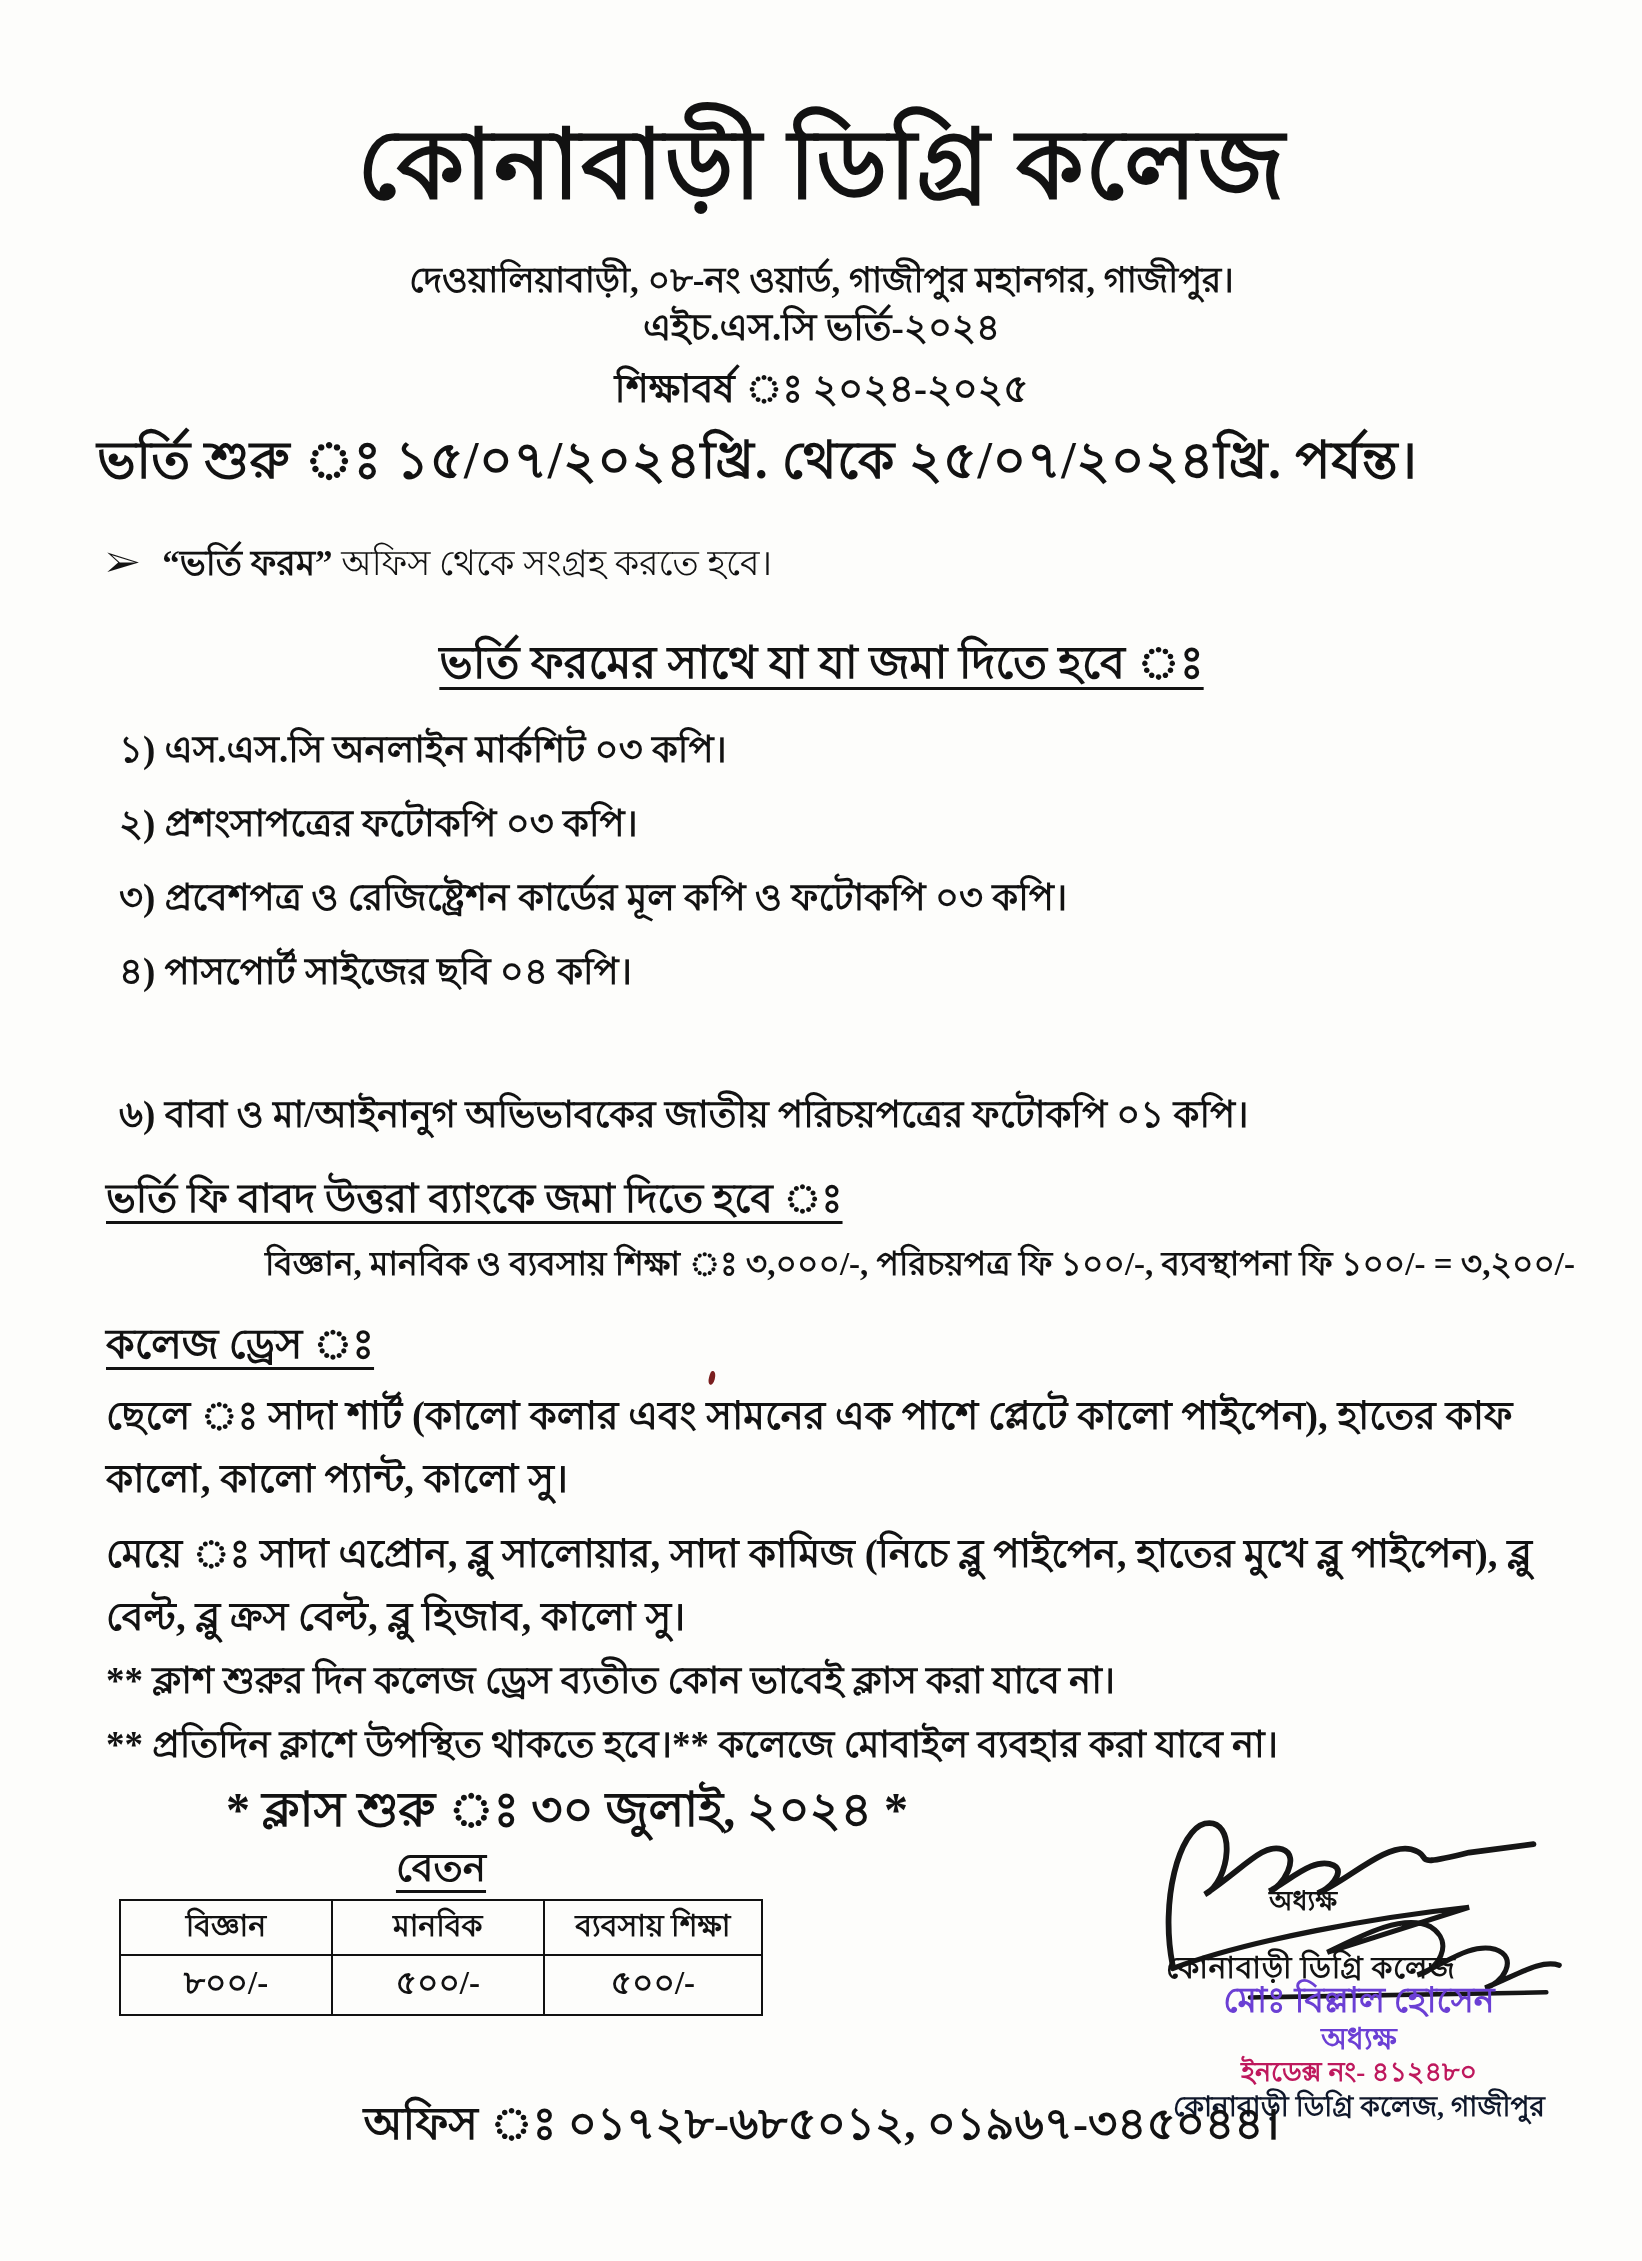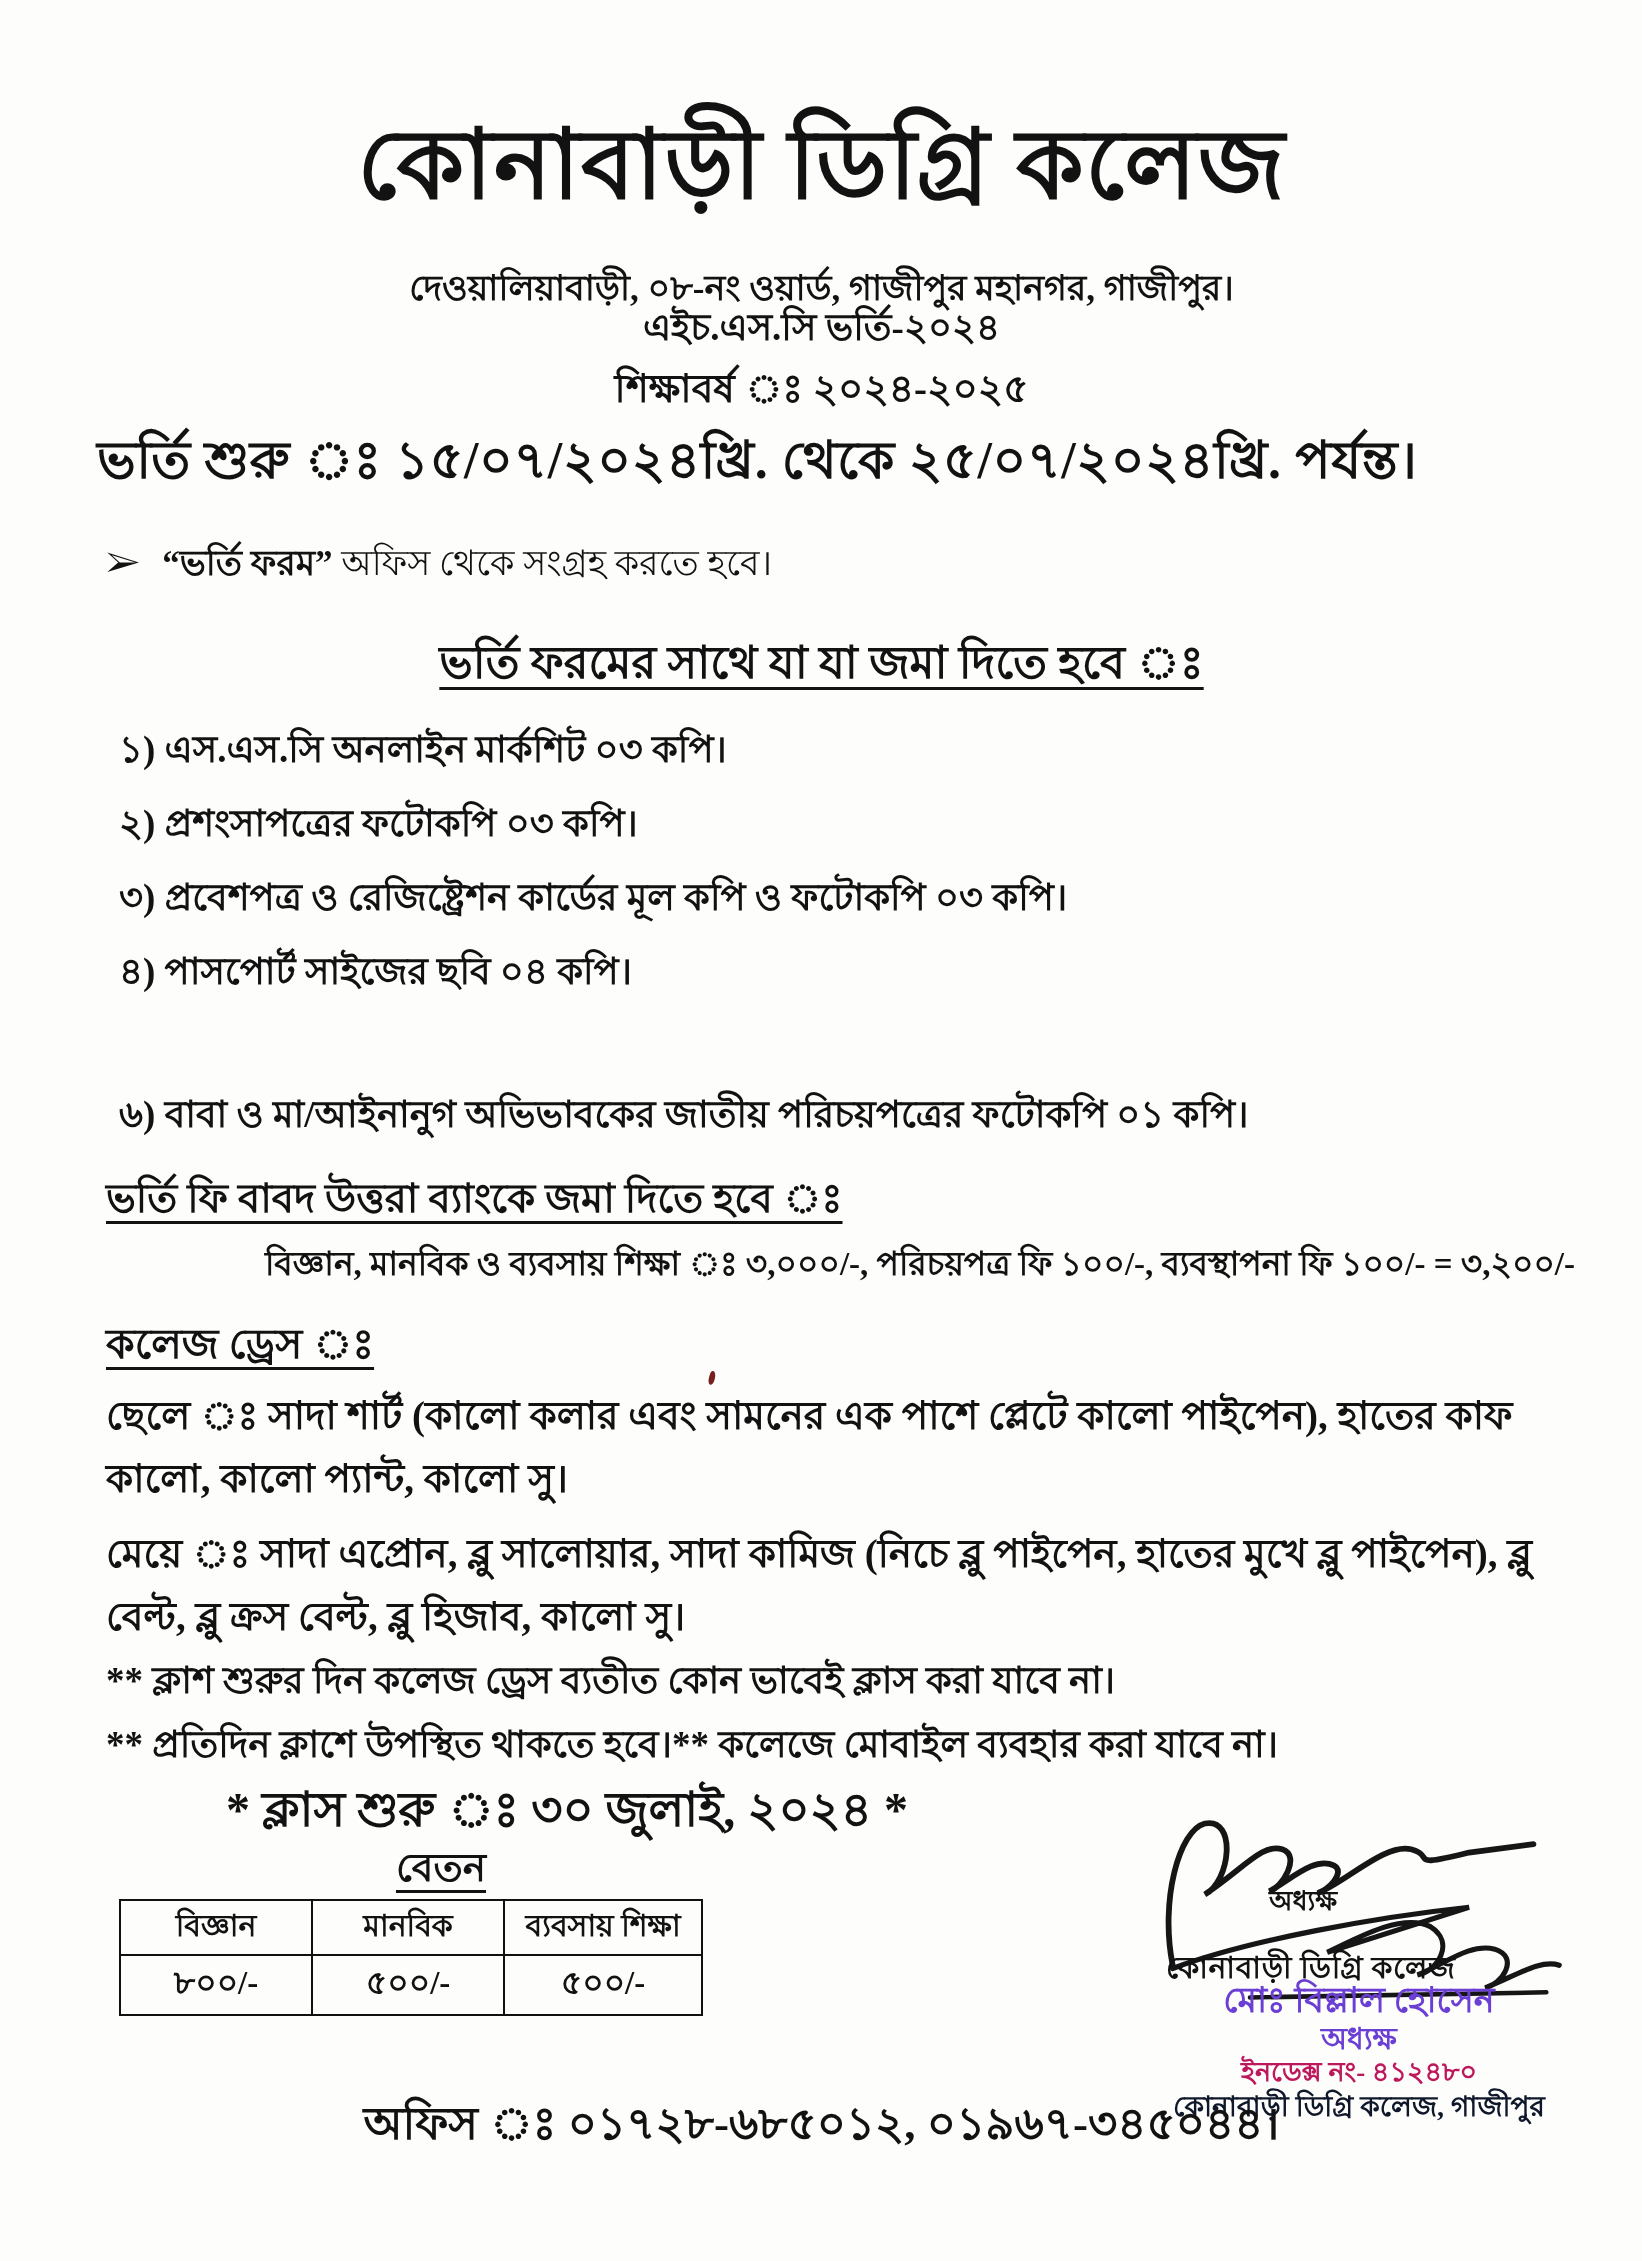--- a/index.html
+++ b/index.html
@@ -12,21 +12,21 @@
     color:#121212;
     overflow:hidden;
   }
   .abs{position:absolute;}
   .ctr{left:0;width:1643px;text-align:center;}
   .b{font-weight:700;}
   .xb{font-weight:900;}
   .ul{text-decoration:underline;text-underline-offset:9px;text-decoration-thickness:3.2px;}
 
   #college-name{top:90px;font-size:97px;letter-spacing:1.3px;}
-  #college-address{top:253px;font-size:35px;margin-top:8px;}
+  #college-address{top:253px;font-size:35px;}
   #admission-title{top:298px;font-size:37px;}
   #academic-session{top:358px;font-size:39px;}
   #admission-period{top:420px;left:97px;font-size:52px;font-weight:800;letter-spacing:0.6px;}
   #form-note{top:536px;left:106px;font-size:35px;}
   #form-note .pointer{font-size:37px;margin-right:22px;}
   #documents-heading{top:628px;font-size:45px;}
   .doc-item{left:119px;font-size:37px;font-weight:600;}
   #doc-0{top:720px;}
   #doc-1{top:794px;}
   #doc-2{top:868px;}
@@ -36,21 +36,21 @@
   #fee-heading{top:1167px;left:106px;font-size:40px;}
   #fee-detail{top:1238px;left:106px;font-size:33px;font-weight:600;width:1469px;text-align:right;}
   #dress-heading{top:1312px;left:106px;font-size:41px;}
   #dress-boys{top:1384px;left:106px;font-size:39px;font-weight:600;width:1495px;line-height:1.62;}
   #dress-girls{top:1522px;left:106px;font-size:39px;font-weight:600;width:1495px;line-height:1.62;}
   #rule-0{top:1651px;left:106px;font-size:37px;}
   #rule-1{top:1715px;left:106px;font-size:37px;}
   #class-start{top:1773px;left:0;width:1134px;text-align:center;font-size:48px;}
   #salary-title{top:1837px;left:119px;width:644px;text-align:center;font-size:39px;}
   #salary-table{
-    top:1899px;left:119px;width:584px;
+    top:1899px;left:119px;width:644px;
     border-collapse:collapse;
   }
   #salary-table th,#salary-table td{
     border:2.6px solid #111;
     text-align:center;
     font-family:inherit;
   }
   #salary-table th{font-size:30px;font-weight:700;height:50px;}
   #salary-table td{font-size:33px;font-weight:600;height:55px;margin-left:42px;}
 

